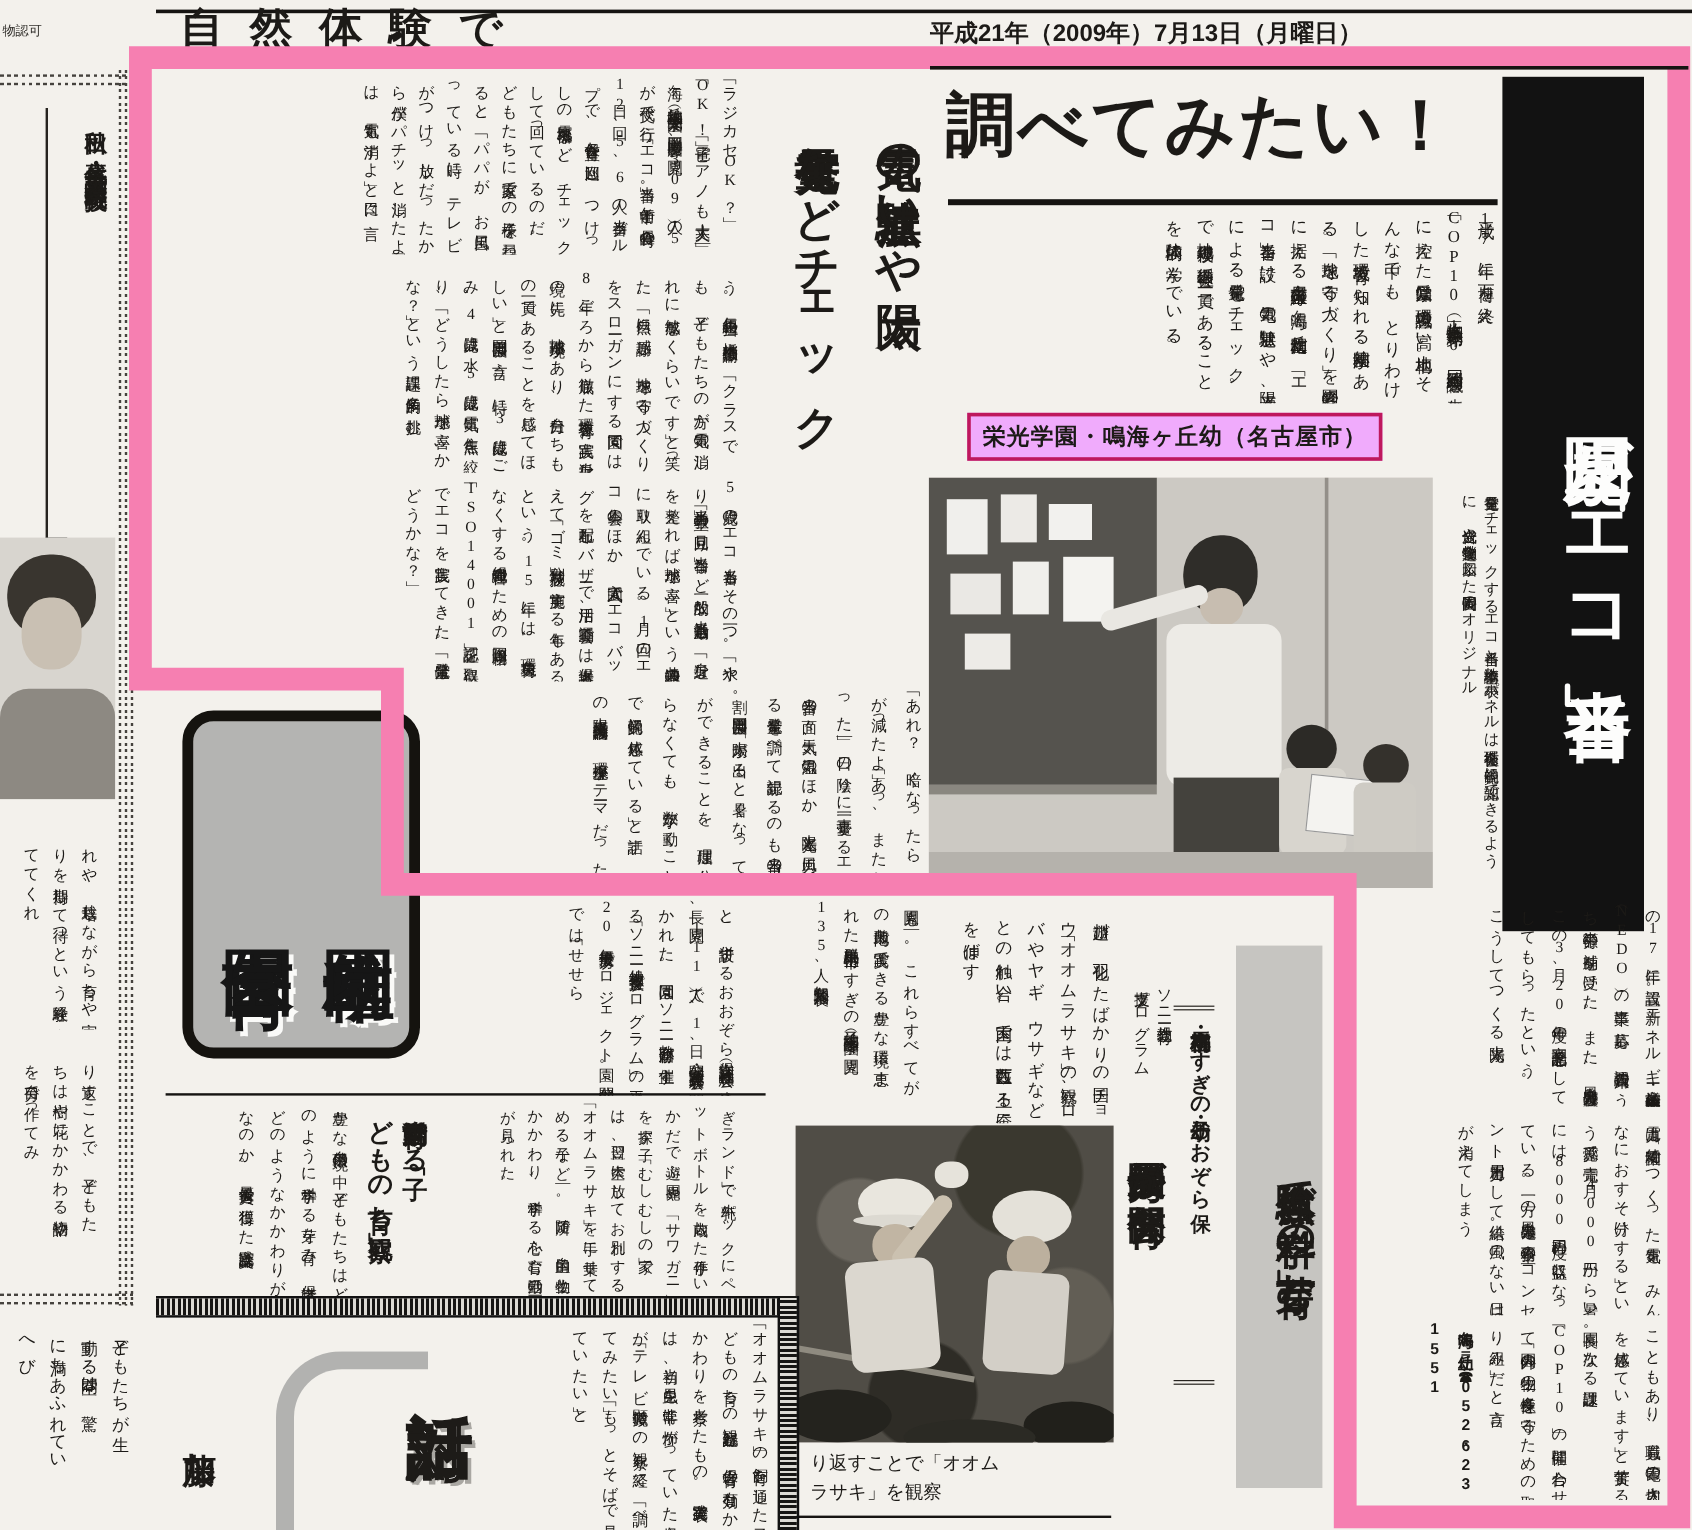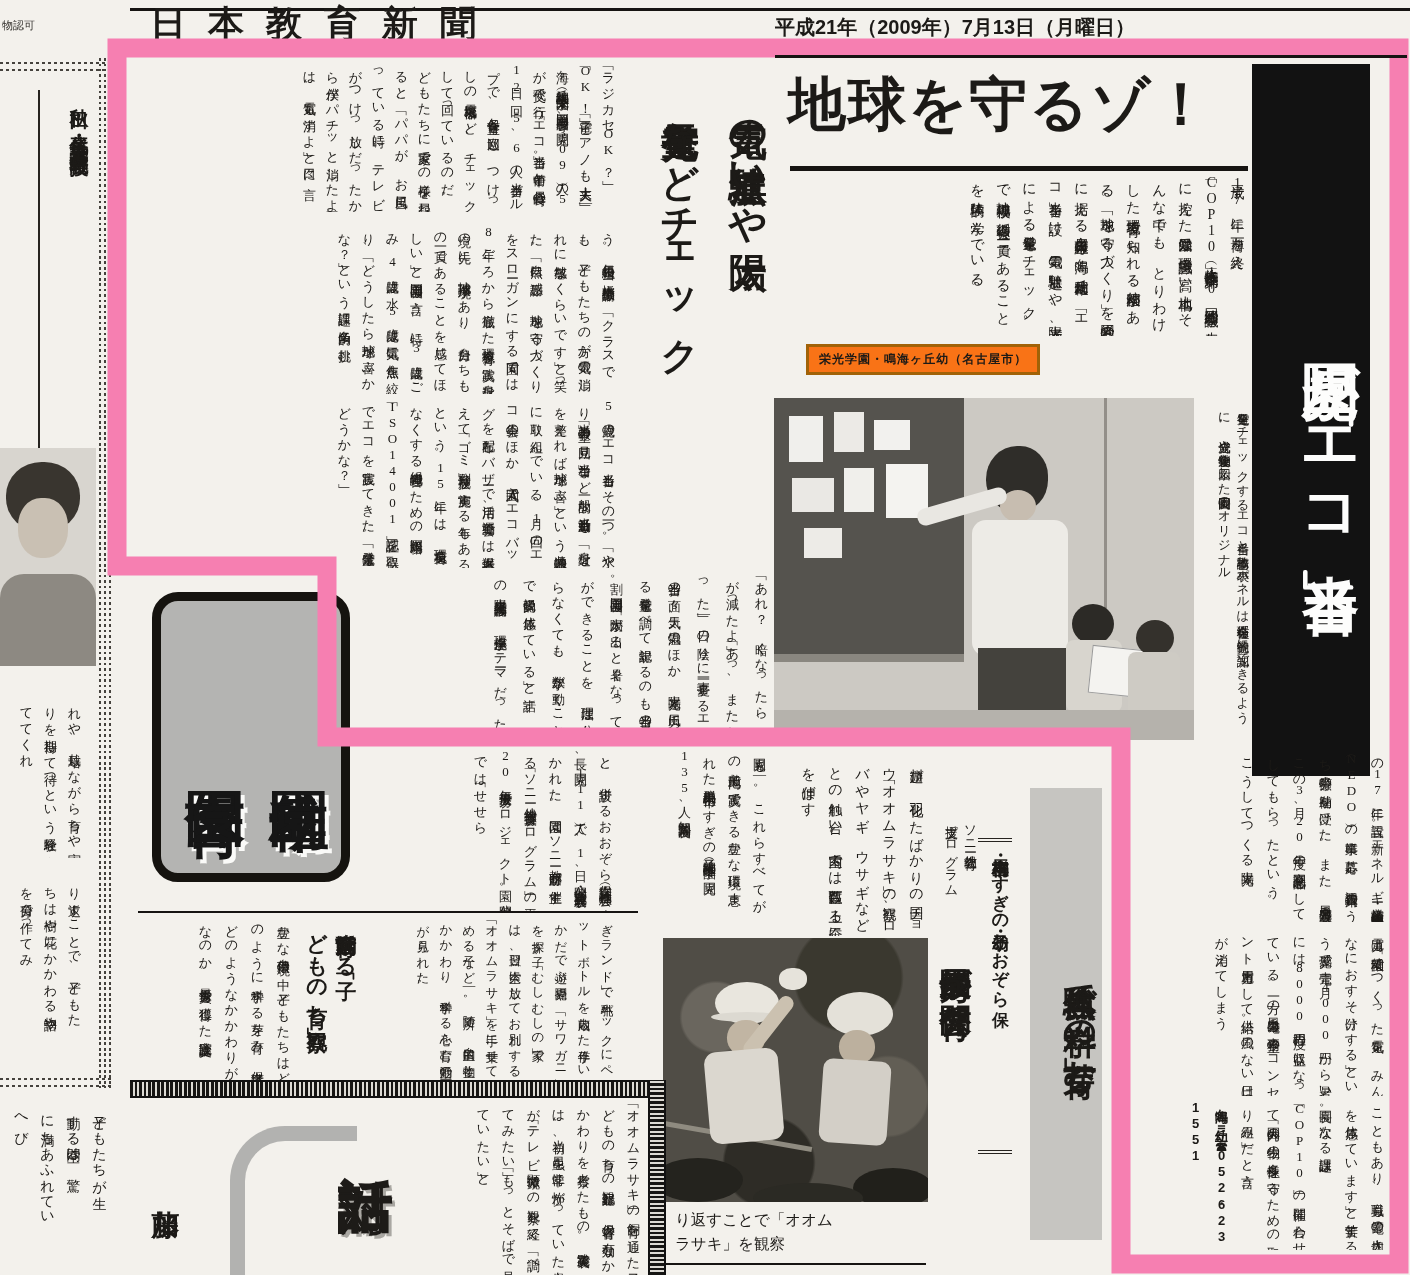--- a/index.html
+++ b/index.html
@@ -20,21 +20,21 @@
   .dotrow{position:absolute;height:2px;background:repeating-linear-gradient(90deg,#45423d 0 3px,transparent 3px 6px);}
   .stripe-h{background:repeating-linear-gradient(90deg,#161513 0 2.5px,#dcdad4 2.5px 4.5px);border-top:2px solid #111;border-bottom:2px solid #111;}
   .stripe-v{background:repeating-linear-gradient(0deg,#161513 0 2.5px,#dcdad4 2.5px 4.5px);border-left:2px solid #111;border-right:2px solid #111;}
   .outline-txt{color:#ffffff;-webkit-text-stroke:2px #1d1b18;text-shadow:4px 4px 0 #a9a7a2;}
 </style>
 </head>
 <body>
 
 <div class="abs rule" style="left:130px;top:8px;width:1280px;height:3px;"></div>
 <div class="abs" style="left:2px;top:18px;font-size:11px;color:#33312d;">物認可</div>
-<div class="abs serif" style="left:150px;top:0px;width:475px;height:44px;font-size:36px;font-weight:bold;letter-spacing:22px;">日本教育新聞</div>
+<div class="abs serif" style="left:150px;top:0px;width:475px;height:44px;font-size:36px;font-weight:bold;letter-spacing:22px;">自然体験で</div>
 <div class="abs rule" style="left:150px;top:43px;width:462px;height:2px;"></div>
 <div class="abs sans" style="left:775px;top:14px;width:640px;font-size:20px;font-weight:bold;">平成21年（2009年）7月13日（月曜日）</div>
 <div class="abs rule" style="left:775px;top:55px;width:632px;height:3px;z-index:45;"></div>
 
 <div class="abs" style="left:38px;top:90px;width:16px;height:358px;border-left:2px solid #26231f;border-bottom:2px solid #26231f;"></div>
 <div class="abs v serif" style="left:48px;top:94px;width:44px;height:356px;font-size:19px;font-weight:bold;letter-spacing:2px;">秋田　喜代美・東京大学大学院教授</div>
 
 <div class="abs" style="left:0px;top:448px;width:96px;height:218px;background:#d8d5cf;overflow:hidden;">
   <div class="shape" style="left:6px;top:14px;width:74px;height:70px;background:#39352f;border-radius:48%;"></div>
   <div class="shape" style="left:18px;top:50px;width:50px;height:60px;background:#c9c0b3;border-radius:46%;"></div>
@@ -63,26 +63,26 @@
 <div class="abs v pre serif" style="left:642px;top:94px;width:140px;height:452px;font-size:38px;font-weight:bold;line-height:68px;">電気の無駄遣いや太陽
 光発電量などチェック</div>
 
 <div class="abs v band serif" style="left:336px;top:572px;width:440px;height:166px;line-height:29px;">「あれ？　暗くなったら、数字が減ったよ」「あっ、また変わった」―日の陰りに一喜一憂するエコ当番の面々。天気、気温のほか、太陽光と風力による発電量を調べて記録するのも当番の役割。岡田園長は「太陽が出ると暑くなって電気ができることを、理屈は分からなくても、数字が動くことで視覚的に体感している」と話す。この太陽光発電設備は、環境保全がテーマだった「愛・地球博」閉幕直後</div>
 
 <div class="abs" style="left:152px;top:592px;width:180px;height:272px;background:#b4b4b2;border:9px solid #15130f;border-radius:26px;">
   <div class="v pre sans" style="width:100%;height:100%;font-size:60px;font-weight:bold;line-height:84px;padding-top:14px;box-sizing:border-box;color:#161616;text-shadow:4px 4px 0 #fafaf8;text-align:center;">幼稚園
 保育園</div>
 </div>
 
-<div class="abs serif" style="left:788px;top:66px;width:474px;height:96px;font-size:58px;font-weight:bold;letter-spacing:2px;">地球を守るゾ！</div>
+<div class="abs serif" style="left:788px;top:66px;width:474px;height:96px;font-size:58px;font-weight:bold;letter-spacing:2px;">調べてみたい！</div>
 <div class="abs rule" style="left:790px;top:166px;width:458px;height:5px;"></div>
 
 <div class="abs v serif" style="left:782px;top:174px;width:468px;height:162px;font-size:14px;line-height:26px;letter-spacing:1px;">平成17年に万博を終え、「COP10」（生物多様性条約第10回締約国会議）を来年に控えた愛知県は環境意識の高い土地柄。そんな中でも、とりわけ徹底した環境教育で知られる幼稚園がある。「地球を守る人づくり」を園経営の柱に据える名古屋市緑区の鳴海ヶ丘幼稚園だ。「エコ当番」を設け、電気の無駄遣いや、太陽光、風力による発電量をチェック。当番活動で地球規模の循環社会の一員であることを体験的に学んでいる。</div>
 
-<div class="abs sans" style="left:806px;top:344px;border:3px solid #a16207;background:#f97316;padding:4px 10px;font-size:12px;font-weight:bold;letter-spacing:1px;">栄光学園・鳴海ヶ丘幼（名古屋市）</div>
+<div class="abs sans" style="left:806px;top:344px;border:3px solid #be185d;background:#f0abfc;padding:4px 10px;font-size:19px;font-weight:bold;letter-spacing:1px;">栄光学園・鳴海ヶ丘幼（名古屋市）</div>
 
 <div class="abs" style="left:1252px;top:64px;width:118px;height:712px;background:#121212;">
   <div class="v sans" style="width:100%;height:100%;font-size:58px;font-weight:bold;color:#fdfdfc;padding-top:12px;box-sizing:border-box;text-align:center;letter-spacing:2px;">園児が「エコ当番」</div>
 </div>
 
 <div class="abs" style="left:774px;top:398px;width:420px;height:342px;background:#ccc9c3;overflow:hidden;">
   <div class="shape" style="left:0;top:0;width:190px;height:256px;background:#55534e;"></div>
   <div class="shape" style="left:15px;top:18px;width:34px;height:46px;background:#f0efec;"></div>
   <div class="shape" style="left:60px;top:14px;width:30px;height:40px;background:#eceae6;"></div>
   <div class="shape" style="left:100px;top:22px;width:36px;height:30px;background:#f2f1ee;"></div>

